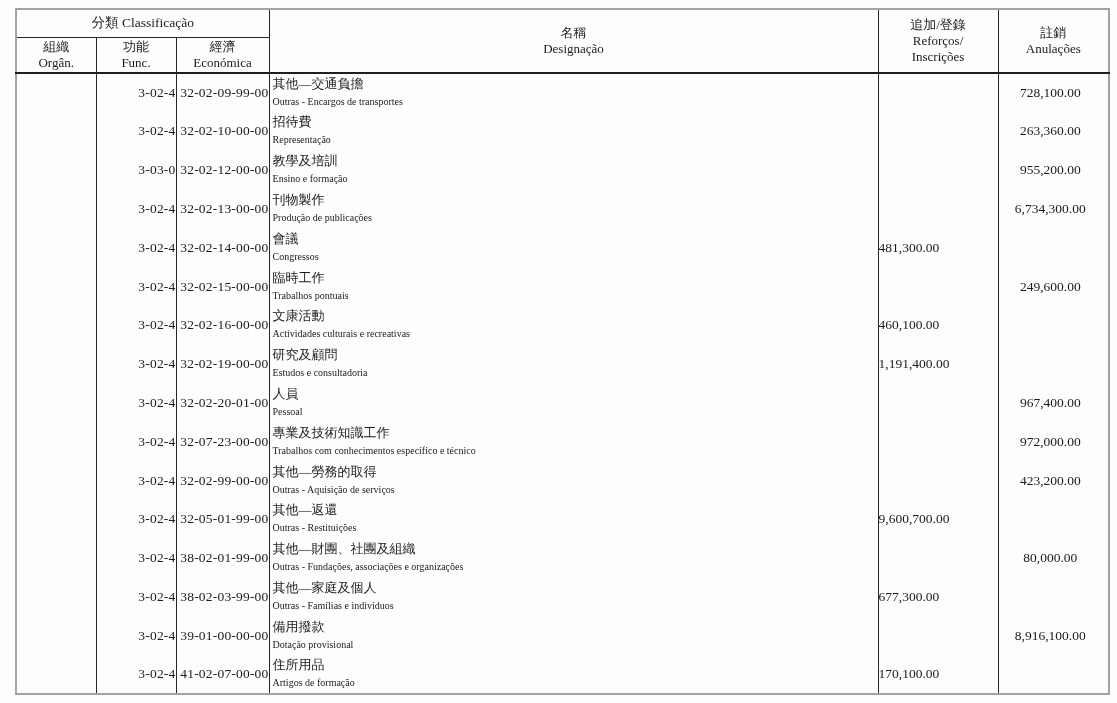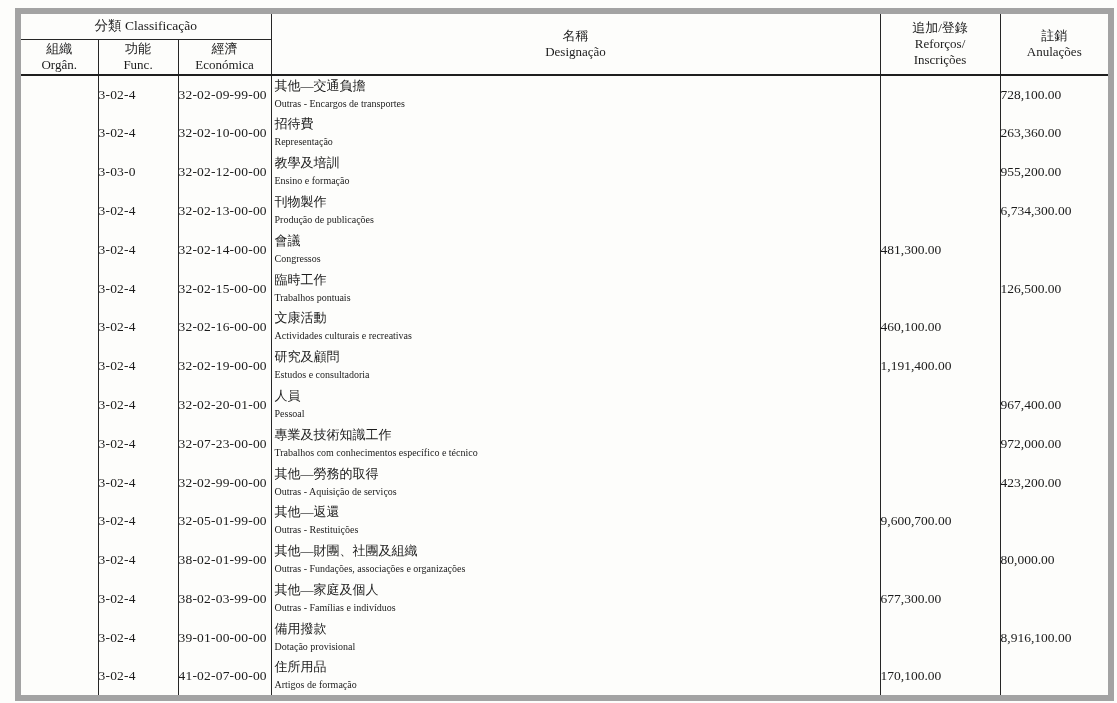--- a/index.html
+++ b/index.html
@@ -16,21 +16,21 @@
     font-family: "Liberation Serif", "DejaVu Serif", serif;
     color: #1b1b1b;
   }
   table.budget {
     position: absolute;
     left: 15px;
     top: 8px;
     width: 1093px;
     border-collapse: collapse;
     table-layout: fixed;
-    border: 6px solid #a3a3a3;
+    border: 2px solid #a3a3a3;
   }
   .budget th, .budget td {
     border-left: 1px solid #262626;
     border-right: 1px solid #262626;
     padding: 0;
     font-weight: normal;
     overflow: hidden;
     white-space: nowrap;
   }
   
@@ -53,26 +53,26 @@
     line-height: 16px;
   }
   
   tbody tr { height: 38.8px; }
   tbody td {
     border-top: none;
     border-bottom: none;
     vertical-align: middle;
     font-size: 13.5px;
   }
-  td.c-code { text-align: left; letter-spacing: 0.2px; }
+  td.c-code { text-align: right; letter-spacing: 0.2px; }
   td.c-des { padding: 1px 0 1px 3px; }
   td.c-des .zh { font-size: 13px; line-height: 18px; }
   td.c-des .pt { font-size: 10px; line-height: 18px; }
   td.c-amt-ref { text-align: left; padding-right: 4px; }
-  td.c-amt-anu { text-align: left; padding-right: 6px; }
+  td.c-amt-anu { text-align: center; padding-right: 6px; }
 </style>
 </head>
 <body>
 
 <div class="page">
   <table class="budget">
     <colgroup>
       <col style="width:80px">
       <col style="width:80px">
       <col style="width:93px">
@@ -175,21 +175,21 @@
 
   <tr>
     <td class="c-code"></td>
     <td class="c-code">3-02-4</td>
     <td class="c-code">32-02-15-00-00</td>
     <td class="c-des">
       <div class="zh">臨時工作</div>
       <div class="pt">Trabalhos pontuais</div>
     </td>
     <td class="c-amt-ref"></td>
-    <td class="c-amt-anu">126,500.00</td>
+    <td class="c-amt-anu">249,600.00</td>
   </tr>
 
   <tr>
     <td class="c-code"></td>
     <td class="c-code">3-02-4</td>
     <td class="c-code">32-02-16-00-00</td>
     <td class="c-des">
       <div class="zh">文康活動</div>
       <div class="pt">Actividades culturais e recreativas</div>
     </td>

